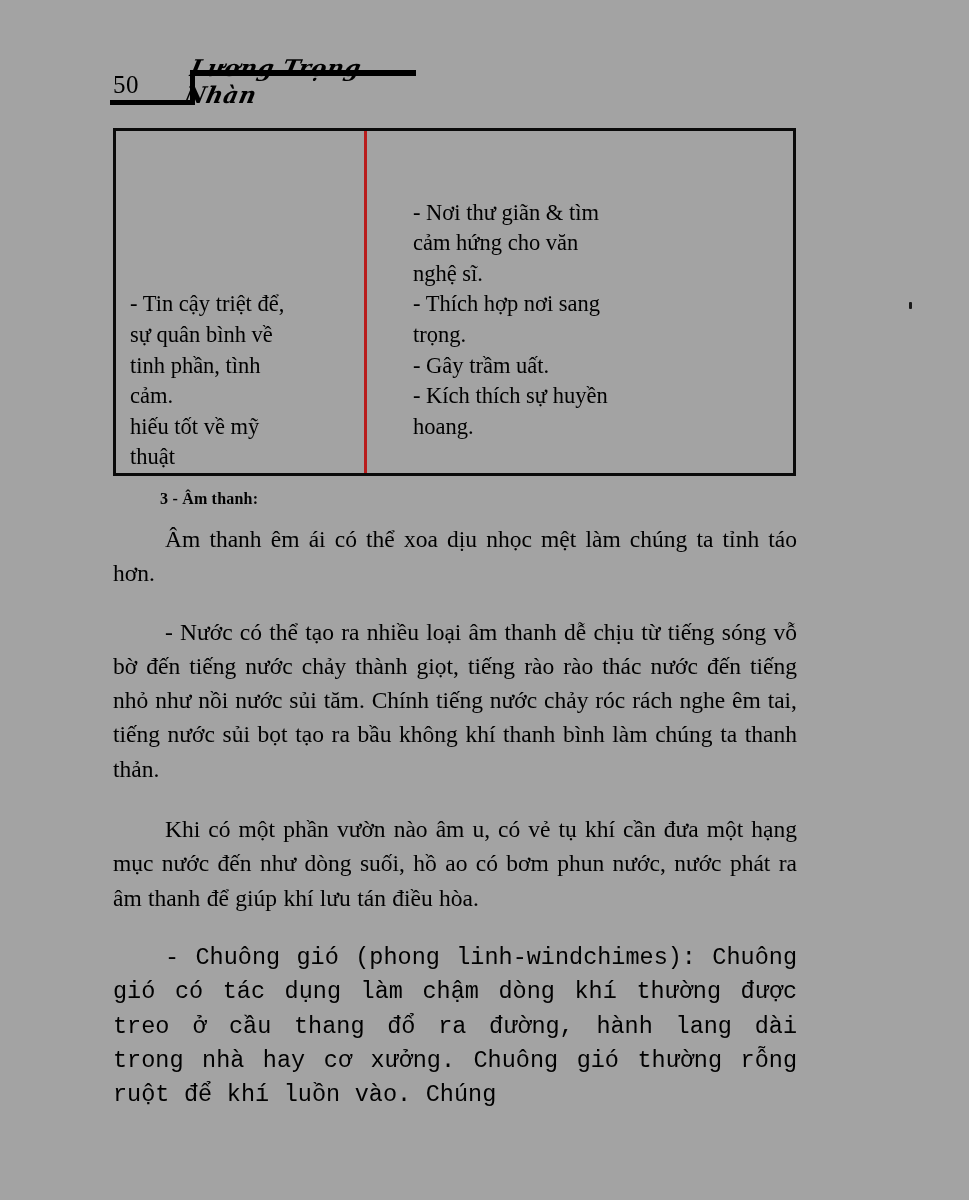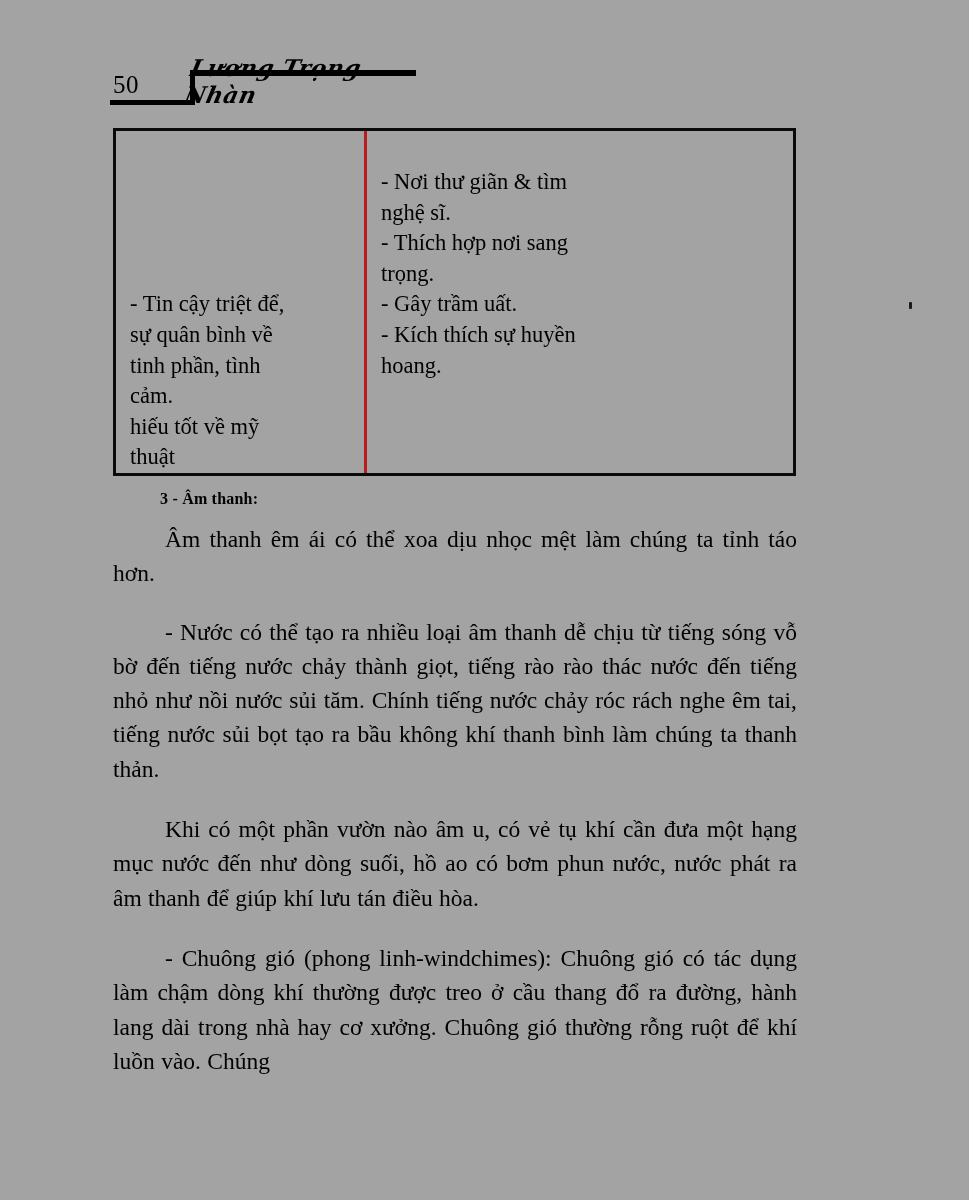--- a/index.html
+++ b/index.html
@@ -108,22 +108,23 @@
   }
   .col-2 {
     width: 251px;
     border-right: 3px solid #b91c1c;
     display: flex;
     align-items: flex-end;
   }
   .col-3 {
     flex: 1;
     display: flex;
-    align-items: flex-start;
+    align-items: center;
     padding-top: 36px;
+    padding-left: 32px;
   }
   .cell-label {
     font-size: 23px;
     font-weight: 400;
     font-family: "Liberation Serif", serif;
   }
   .cell-body {
     font-size: 22.5px;
     line-height: 1.36;
     padding: 0 10px 0 14px;
@@ -152,20 +153,21 @@
     margin: 0 0 26px 0;
     font-size: 23.5px;
     line-height: 1.46;
     text-align: justify;
     text-indent: 52px;
     font-family: "Liberation Serif", serif;
     word-spacing: 0.5px;
   }
   p.para:last-child {
     margin-bottom: 0;
+    font-family: Liberation Mono, monospace;
   }
   p.para.tight {
     margin-bottom: 24px;
   }
 
   
   .speck {
     position: absolute;
     left: 909px;
     top: 302px;
@@ -195,20 +197,21 @@
         <p>sự quân bình về</p>
         <p>tinh phần, tình</p>
         <p>cảm.</p>
         <p>hiếu tốt về mỹ</p>
         <p>thuật</p>
       </div>
     </div>
     <div class="col col-3">
       <div class="cell-body">
         <p>- Nơi thư giãn &amp; tìm</p>
+        <p>cảm hứng cho văn</p>
         <p>nghệ sĩ.</p>
         <p>- Thích hợp nơi sang</p>
         <p>trọng.</p>
         <p>- Gây trầm uất.</p>
         <p>- Kích thích sự huyền</p>
         <p>hoang.</p>
       </div>
     </div>
   </div>
 

